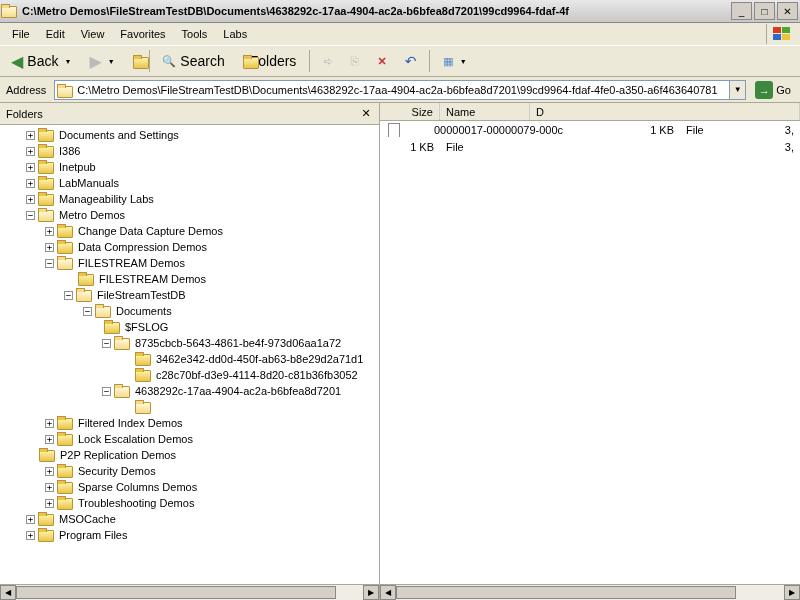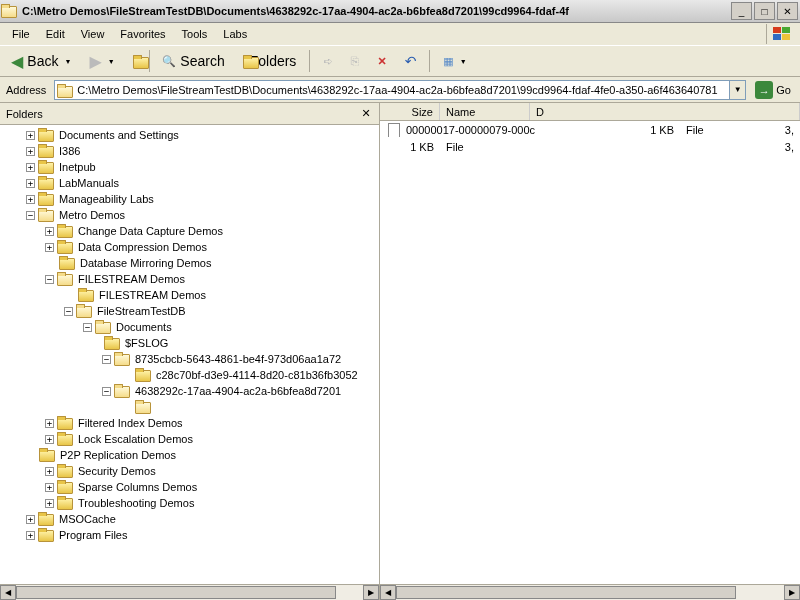--- a/index.html
+++ b/index.html
@@ -247,21 +247,21 @@
 .col-h .arrow { margin-left: 4px; font-size: 8px; color: #666; }
 .list-body {
   flex: 1;
   overflow: auto;
 }
 .list-row {
   display: flex;
   height: 17px;
   align-items: center;
 }
-.list-row .cell { padding: 0 6px; overflow: hidden; white-space: nowrap; }
+.list-row .cell { padding: 0 6px; overflow: hidden; white-space: nowrap; gap: 28px; }
 .file-icon {
   width: 16px; height: 14px;
   position: relative;
   margin-right: 4px;
   flex-shrink: 0;
 }
 .file-icon::before {
   content: "";
   position: absolute;
   left: 2px; top: 0;
@@ -403,25 +403,20 @@
           <span class="expander">+</span>
           <span class="folder-icon"></span>
           <span class="tree-label">Change Data Capture Demos</span>
         </div>
       <div class="tree-row" style="padding-left:45px">
           <span class="expander">+</span>
           <span class="folder-icon"></span>
           <span class="tree-label">Data Compression Demos</span>
         </div>
       <div class="tree-row" style="padding-left:45px">
-          <span class="no-exp"></span>
-          <span class="folder-icon"></span>
-          <span class="tree-label">Database Mirroring Demos</span>
-        </div>
-      <div class="tree-row" style="padding-left:45px">
           <span class="expander">−</span>
           <span class="folder-open-icon"></span>
           <span class="tree-label">FILESTREAM Demos</span>
         </div>
       <div class="tree-row" style="padding-left:64px">
           <span class="no-exp"></span>
           <span class="folder-icon"></span>
           <span class="tree-label">FILESTREAM Demos</span>
         </div>
       <div class="tree-row" style="padding-left:64px">
@@ -436,20 +431,25 @@
         </div>
       <div class="tree-row" style="padding-left:90px">
           <span class="no-exp"></span>
           <span class="folder-icon"></span>
           <span class="tree-label">$FSLOG</span>
         </div>
       <div class="tree-row" style="padding-left:102px">
           <span class="expander">−</span>
           <span class="folder-open-icon"></span>
           <span class="tree-label">8735cbcb-5643-4861-be4f-973d06aa1a72</span>
+        </div>
+      <div class="tree-row" style="padding-left:121px">
+          <span class="no-exp"></span>
+          <span class="folder-icon"></span>
+          <span class="tree-label">3462e342-dd0d-450f-ab63-b8e29d2a71d1</span>
         </div>
       <div class="tree-row" style="padding-left:121px">
           <span class="no-exp"></span>
           <span class="folder-icon"></span>
           <span class="tree-label">c28c70bf-d3e9-4114-8d20-c81b36fb3052</span>
         </div>
       <div class="tree-row" style="padding-left:102px">
           <span class="expander">−</span>
           <span class="folder-open-icon"></span>
           <span class="tree-label">4638292c-17aa-4904-ac2a-b6bfea8d7201</span>

